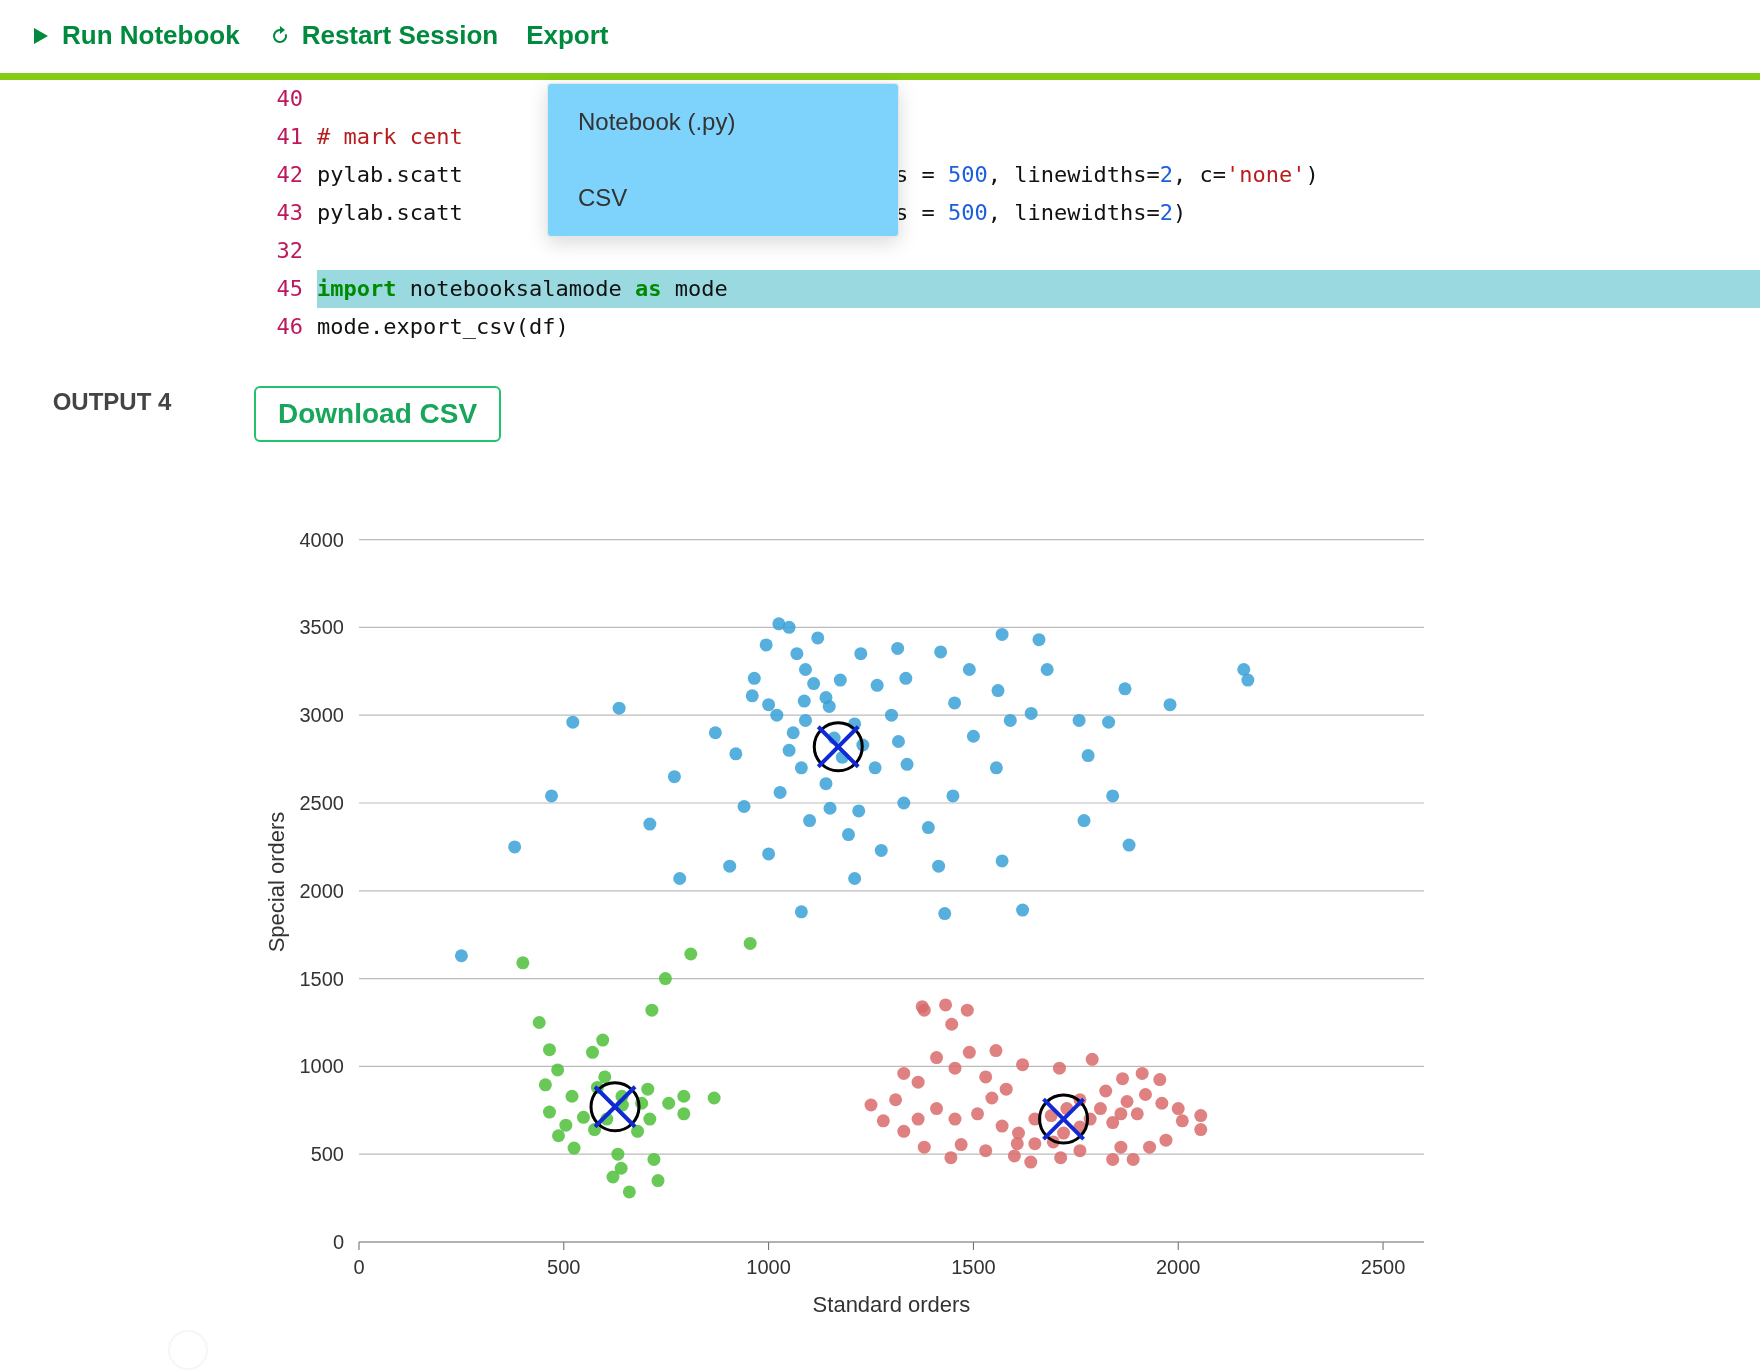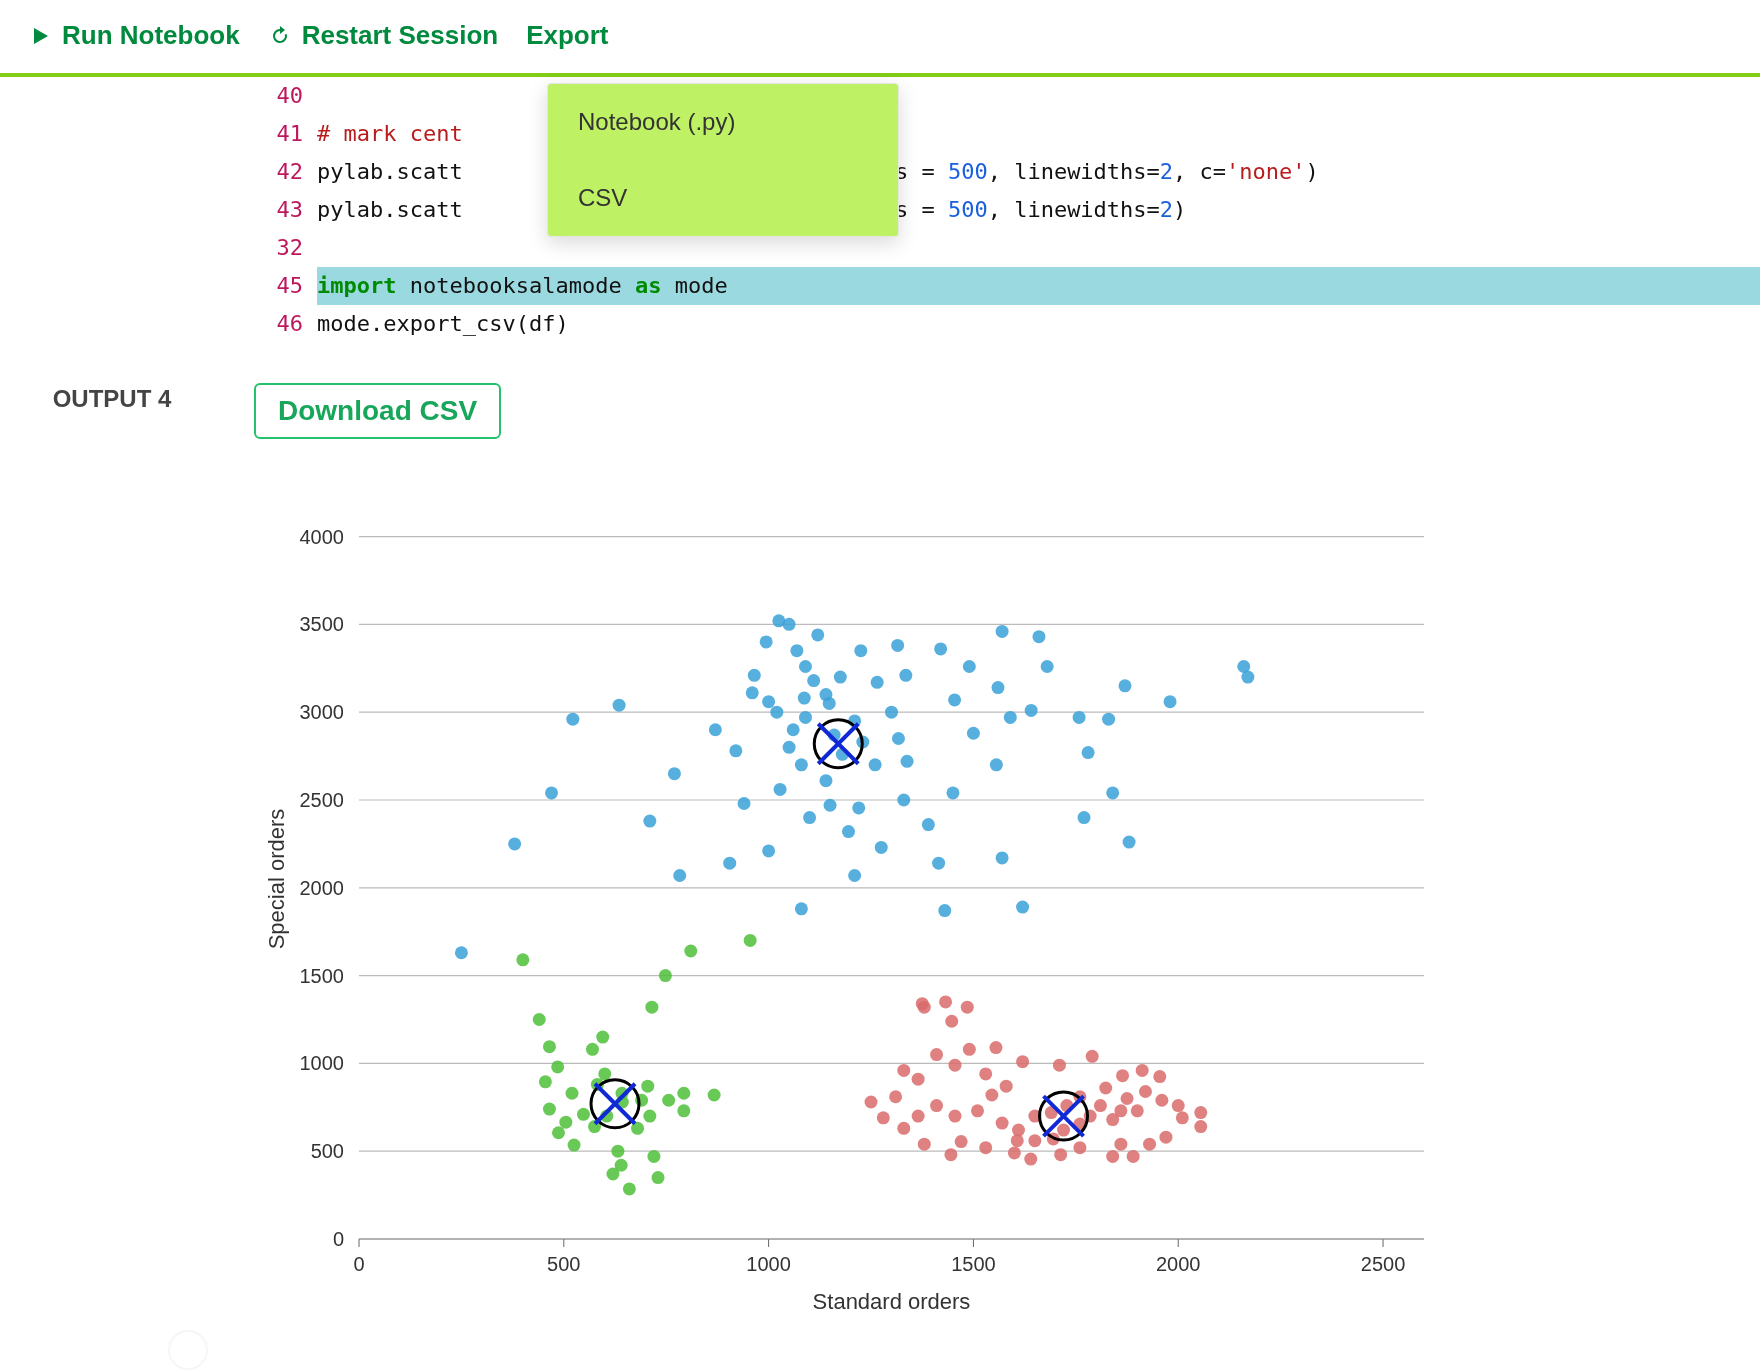--- a/index.html
+++ b/index.html
@@ -11,21 +11,21 @@
   overflow: hidden;
   position: relative;
 }
 
 
 .toolbar {
   display: flex;
   align-items: center;
   gap: 28px;
   padding: 20px 28px 22px 28px;
-  border-bottom: 4px solid #84cc16;
+  border-bottom: 7px solid #84cc16;
 }
 .toolbar-btn {
   display: flex;
   align-items: center;
   gap: 10px;
   color: #008a3e;
   font-weight: 700;
   font-size: 26px;
   background: none;
   border: none;
@@ -74,21 +74,21 @@
 .tok-kw { color: #008a00; font-weight: 600; }
 .tok-num { color: #1a5fdc; }
 .tok-str { color: #b91c1c; text-align: center; }
 
 
 .export-menu {
   position: absolute;
   left: 547px;
   top: 83px;
   width: 352px;
-  background: #bef264;
+  background: #7dd3fc;
   border: 1px solid #e6e6e6;
   border-radius: 4px;
   box-shadow: 0 6px 20px rgba(0,0,0,0.15);
   z-index: 50;
 }
 .export-item {
   padding: 24px 30px;
   font-size: 24px;
   color: #333;
   cursor: pointer;

